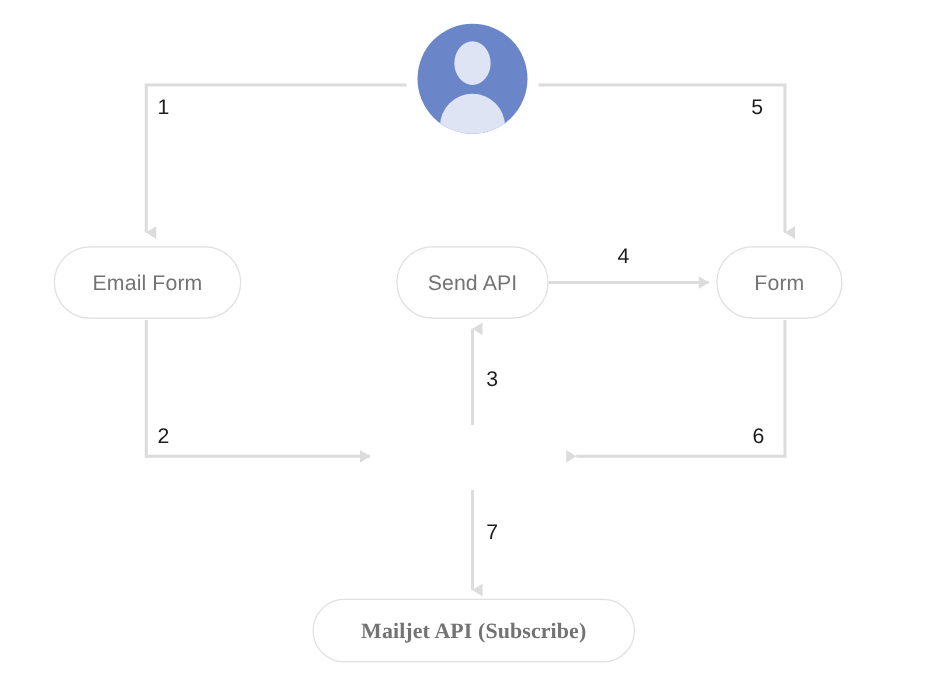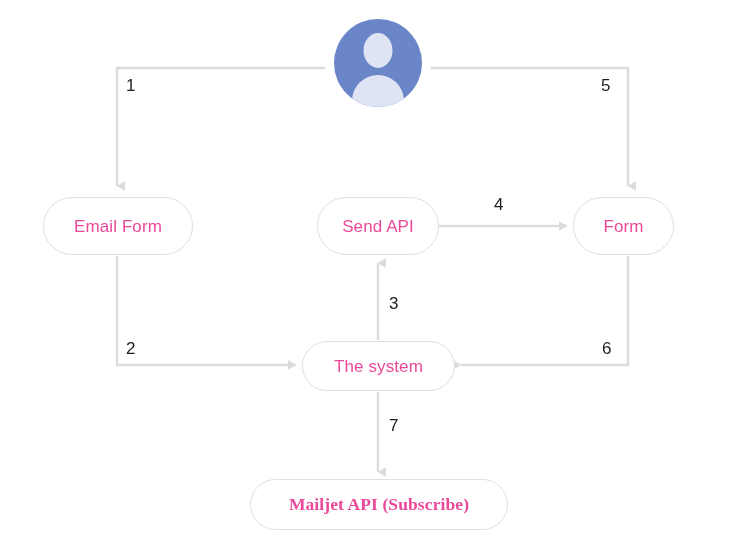--- a/index.html
+++ b/index.html
@@ -29,21 +29,21 @@
   
   .node {
     position: absolute;
     box-sizing: border-box;
     display: flex;
     align-items: center;
     justify-content: center;
     background: #ffffff;
     border: 1.6px solid #e0e0e0;
     border-radius: 30px;
-    color: #ec4899;
+    color: #737373;
     font-size: 17px;
     line-height: 1;
     letter-spacing: .1px;
     white-space: nowrap;
   }
   .node.bold {
     font-weight: bold;
     font-size: 17.5px;
   }
 
@@ -139,23 +139,20 @@
   </div>
 
   <div class="node" id="node-send-api">
     <span>Send API</span>
   </div>
 
   <div class="node" id="node-email">
     <span>Form</span>
   </div>
 
-  <div class="node" id="node-the-system">
-    <span>The system</span>
-  </div>
 
   <div class="node bold" id="node-mailjet">
     <span>Mailjet API (Subscribe)</span>
   </div>
 
   <div class="edge-label" id="label-1">1</div>
   <div class="edge-label" id="label-2">2</div>
   <div class="edge-label" id="label-3">3</div>
   <div class="edge-label" id="label-4">4</div>
   <div class="edge-label" id="label-5">5</div>

